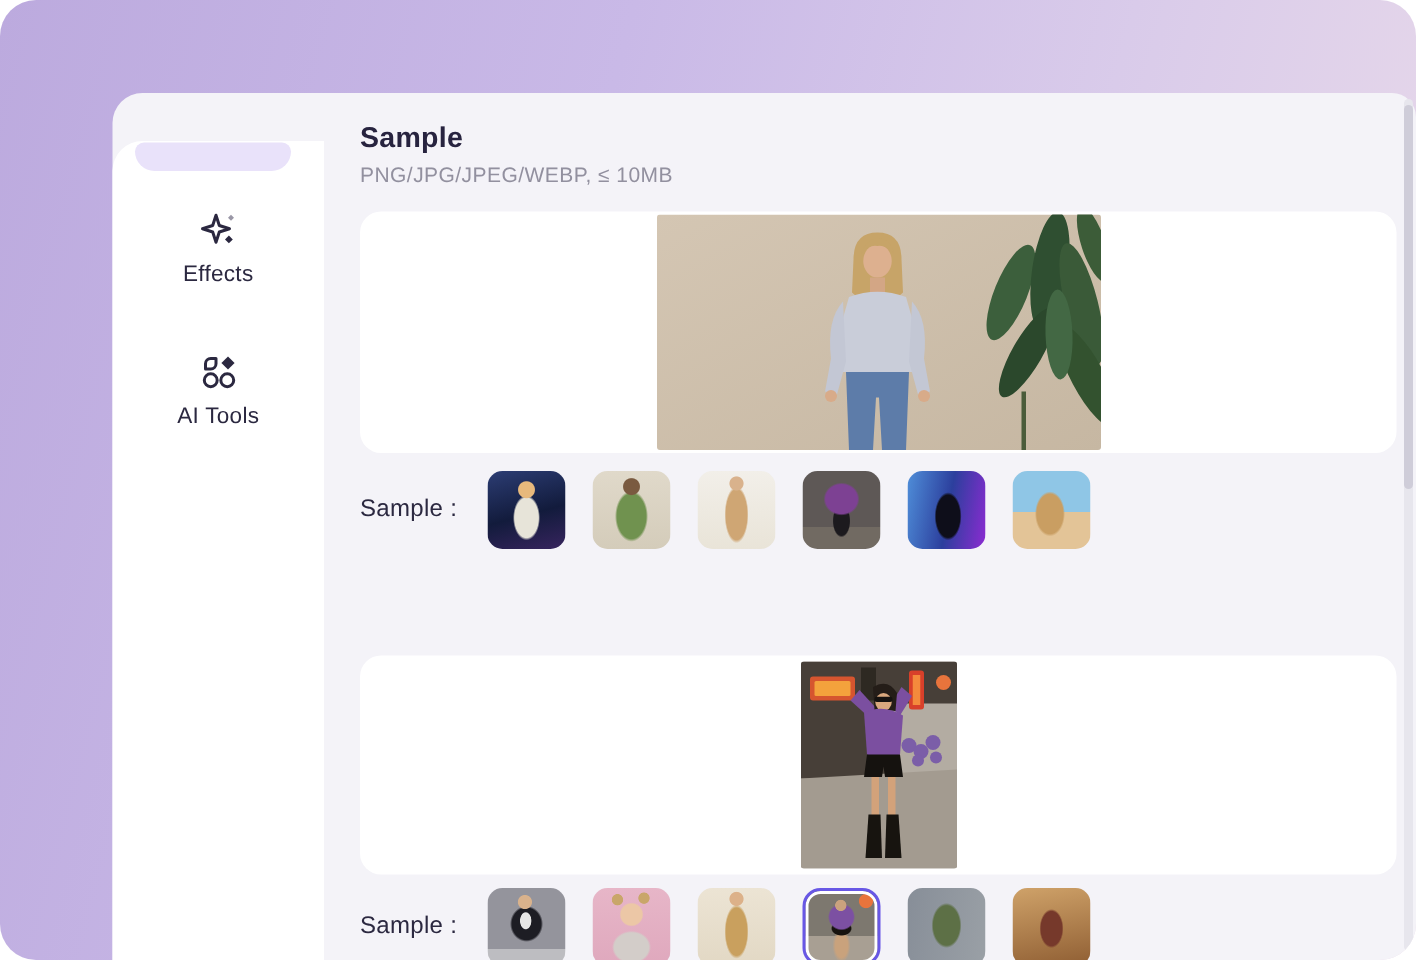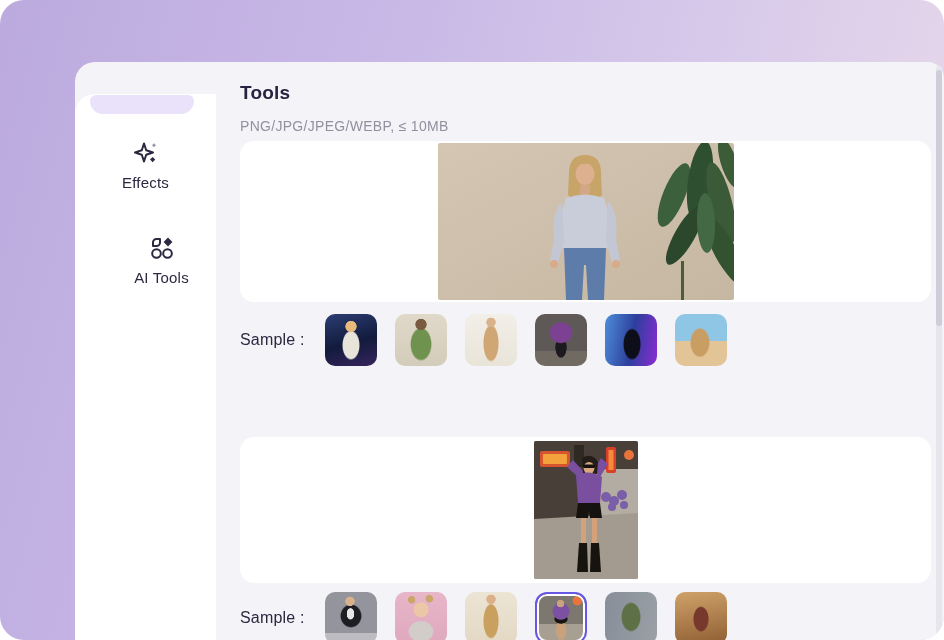--- a/index.html
+++ b/index.html
@@ -7,26 +7,26 @@
           background:linear-gradient(105deg,#bcaade 0%,#c9b9e7 38%,#d9cbea 68%,#ebdcea 100%);}
   
   .card{position:absolute;left:75px;top:62px;right:0;bottom:0;background:#f4f3f8;border-radius:20px 16px 0 0;}
   
   .sidebar{position:absolute;left:75px;top:62px;width:141px;bottom:0;background:#ffffff;border-radius:20px 0 0 0;margin-top:32px;}
   .sidebar-pill{position:absolute;left:15px;top:1px;width:104px;height:19px;background:#e9e2fa;border-radius:6px 6px 13px 13px;}
   .nav-item{position:absolute;left:0;width:141px;display:flex;flex-direction:column;align-items:center;cursor:pointer;}
   .nav-item .nav-icon{width:30px;height:30px;display:block;}
   .nav-item .nav-label{margin-top:6px;font-size:15px;font-weight:500;color:#2b2840;letter-spacing:.2px;}
   .nav-effects{top:44px;}
-  .nav-aitools{top:139px;padding-left:16px;}
+  .nav-aitools{top:139px;}
   
   .page-title{position:absolute;left:240px;font-size:19px;font-weight:600;color:#27233f;letter-spacing:.2px;}
   .title-image{top:66px;}
   .title-motion{top:394px;}
-  .subtitle{position:absolute;left:240px;top:104px;font-size:14px;font-weight:500;color:#92909f;letter-spacing:.3px;}
+  .subtitle{position:absolute;left:240px;top:94px;font-size:14px;font-weight:500;color:#92909f;letter-spacing:.3px;}
   .panel{position:absolute;left:240px;width:691px;background:#ffffff;border-radius:14px;display:flex;justify-content:center;cursor:pointer;}
   .panel-image{top:141px;height:161px;}
   .panel-motion{top:437px;height:146px;}
   .scene{display:block;border-radius:2px;}
   .scene-1{margin-top:2px;width:296px;height:157px;}
   .scene-2{margin-top:4px;width:104px;height:138px;}
   
   .sample-label{position:absolute;left:240px;font-size:16px;font-weight:500;color:#2b2840;letter-spacing:.2px;}
   .sample-label-1{top:331px;}
   .sample-label-2{top:609px;}
@@ -113,21 +113,21 @@
       <svg class="nav-icon" viewBox="0 0 30 30">
         <path d="M6 9.5 a3.5 3.5 0 0 1 3.5 -3.5 h3.5 v3.5 a3.5 3.5 0 0 1 -3.5 3.5 h-3.5 Z" fill="none" stroke="#2b2840" stroke-width="2" stroke-linejoin="round"></path>
         <path d="M21 4.6 l4.4 4.4 l-4.4 4.4 l-4.4 -4.4 Z" fill="#2b2840"></path>
         <circle cx="9.5" cy="20.5" r="4.3" fill="none" stroke="#2b2840" stroke-width="2"></circle>
         <circle cx="20.5" cy="20.5" r="4.3" fill="none" stroke="#2b2840" stroke-width="2"></circle>
       </svg>
       <span class="nav-label">AI Tools</span>
     </div>
   </aside>
 
-  <h2 class="page-title title-image">Tools</h2>
+  <h2 class="page-title title-image">Sample</h2>
   <p class="subtitle">PNG/JPG/JPEG/WEBP, ≤ 10MB</p>
 
   <div class="panel panel-image">
     <svg class="scene scene-1" viewBox="0 0 296 157" preserveAspectRatio="none">
       <defs>
         <linearGradient id="wall1" x1="0" y1="0" x2="1" y2="1">
           <stop offset="0" stop-color="#d4c6b3"></stop>
             <stop offset="1" stop-color="#c6b7a2"></stop>
         </linearGradient>
       </defs>

